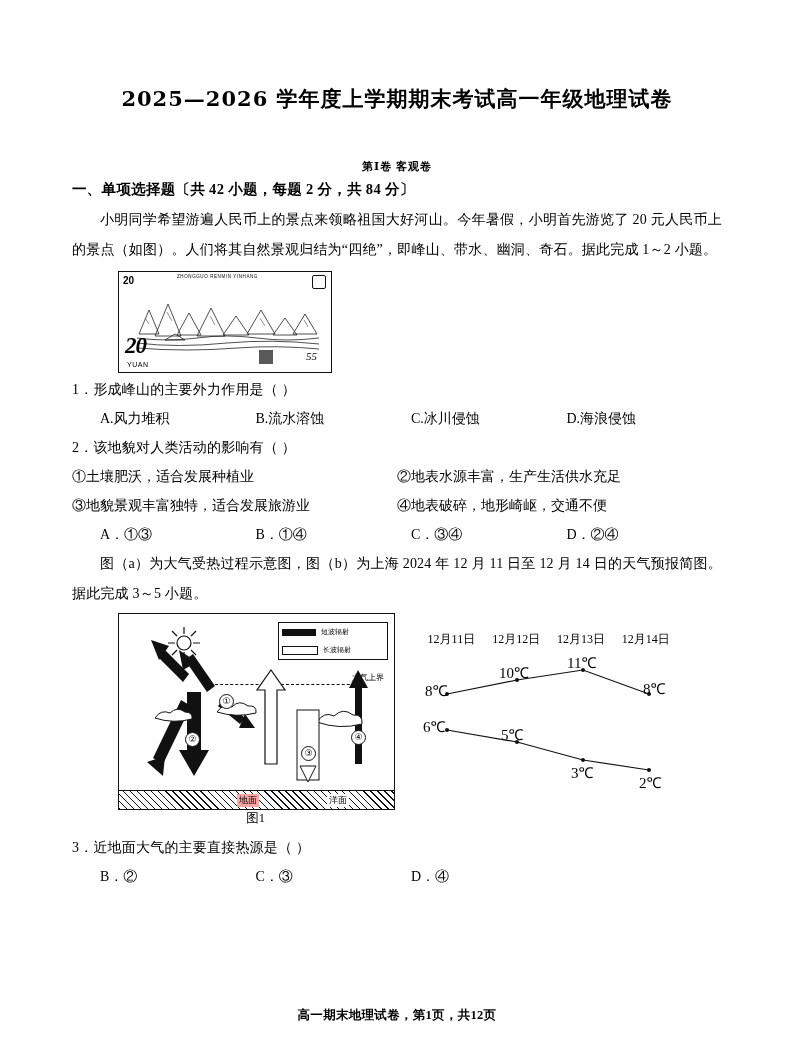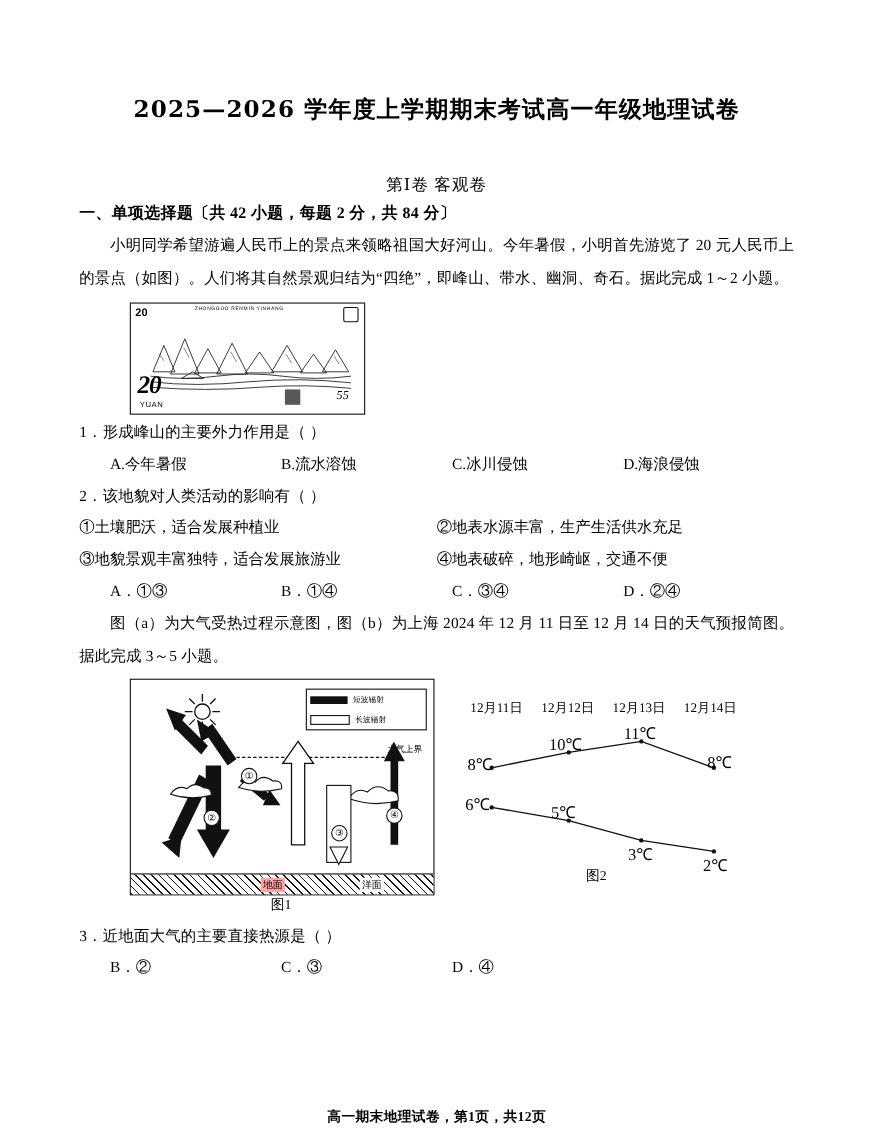--- a/index.html
+++ b/index.html
@@ -22,22 +22,22 @@
   .doc-title {
     text-align: center;
     font-size: 21px;
     font-weight: bold;
     letter-spacing: 1px;
     margin: 25px 0 0 0;
     font-family: "DejaVu Serif", serif;
   }
   .section-title {
     text-align: center;
-    font-size: 15px;
-    font-weight: normal;
+    font-size: 11px;
+    font-weight: bold;
     margin: 46px 0 6px 0;
     letter-spacing: 1px;
   }
   .big-q {
     font-size: 14.5px;
     font-weight: bold;
     margin: 4px 0 6px 0;
     letter-spacing: 0.3px;
   }
   p.body-text {
@@ -221,21 +221,21 @@
       <div class="note-yuan">YUAN</div>
       <div class="note-seal"></div>
       <div class="note-sig">55</div>
     </div>
   </div>
 
   <p class="q-line">
     <span>1．</span><span>形成峰山的主要外力作用是（          ）</span>
   </p>
   <div class="opts four indent-opts">
-    <span>A.今年暑假</span>
+    <span>A.风力堆积</span>
     <span>B.流水溶蚀</span>
     <span>C.冰川侵蚀</span>
     <span>D.海浪侵蚀</span>
   </div>
 
   <p class="q-line">
     <span>2．</span><span>该地貌对人类活动的影响有（          ）</span>
   </p>
   <div class="two-col">
     <span>①土壤肥沃，适合发展种植业</span>
@@ -357,21 +357,20 @@
         <div class="chart-lbl" style="left:12px; top:28px;">8℃</div>
         <div class="chart-lbl" style="left:86px; top:10px;">10℃</div>
         <div class="chart-lbl" style="left:154px; top:0px;">11℃</div>
         <div class="chart-lbl" style="left:230px; top:26px;">8℃</div>
 
         <div class="chart-lbl" style="left:10px; top:64px;">6℃</div>
         <div class="chart-lbl" style="left:88px; top:72px;">5℃</div>
         <div class="chart-lbl" style="left:158px; top:110px;">3℃</div>
         <div class="chart-lbl" style="left:226px; top:120px;">2℃</div>
       </div>
-      <div class="fig-cap" style="width:258px;margin-top:2px;">图2</div>
     </div>
   </div>
 
   <p class="q-line" style="margin-top:6px">
     <span>3．</span><span>近地面大气的主要直接热源是（          ）</span>
   </p>
   <div class="opts four indent-opts">
     <span>B．②</span>
     <span>C．③</span>
     <span>D．④</span>

